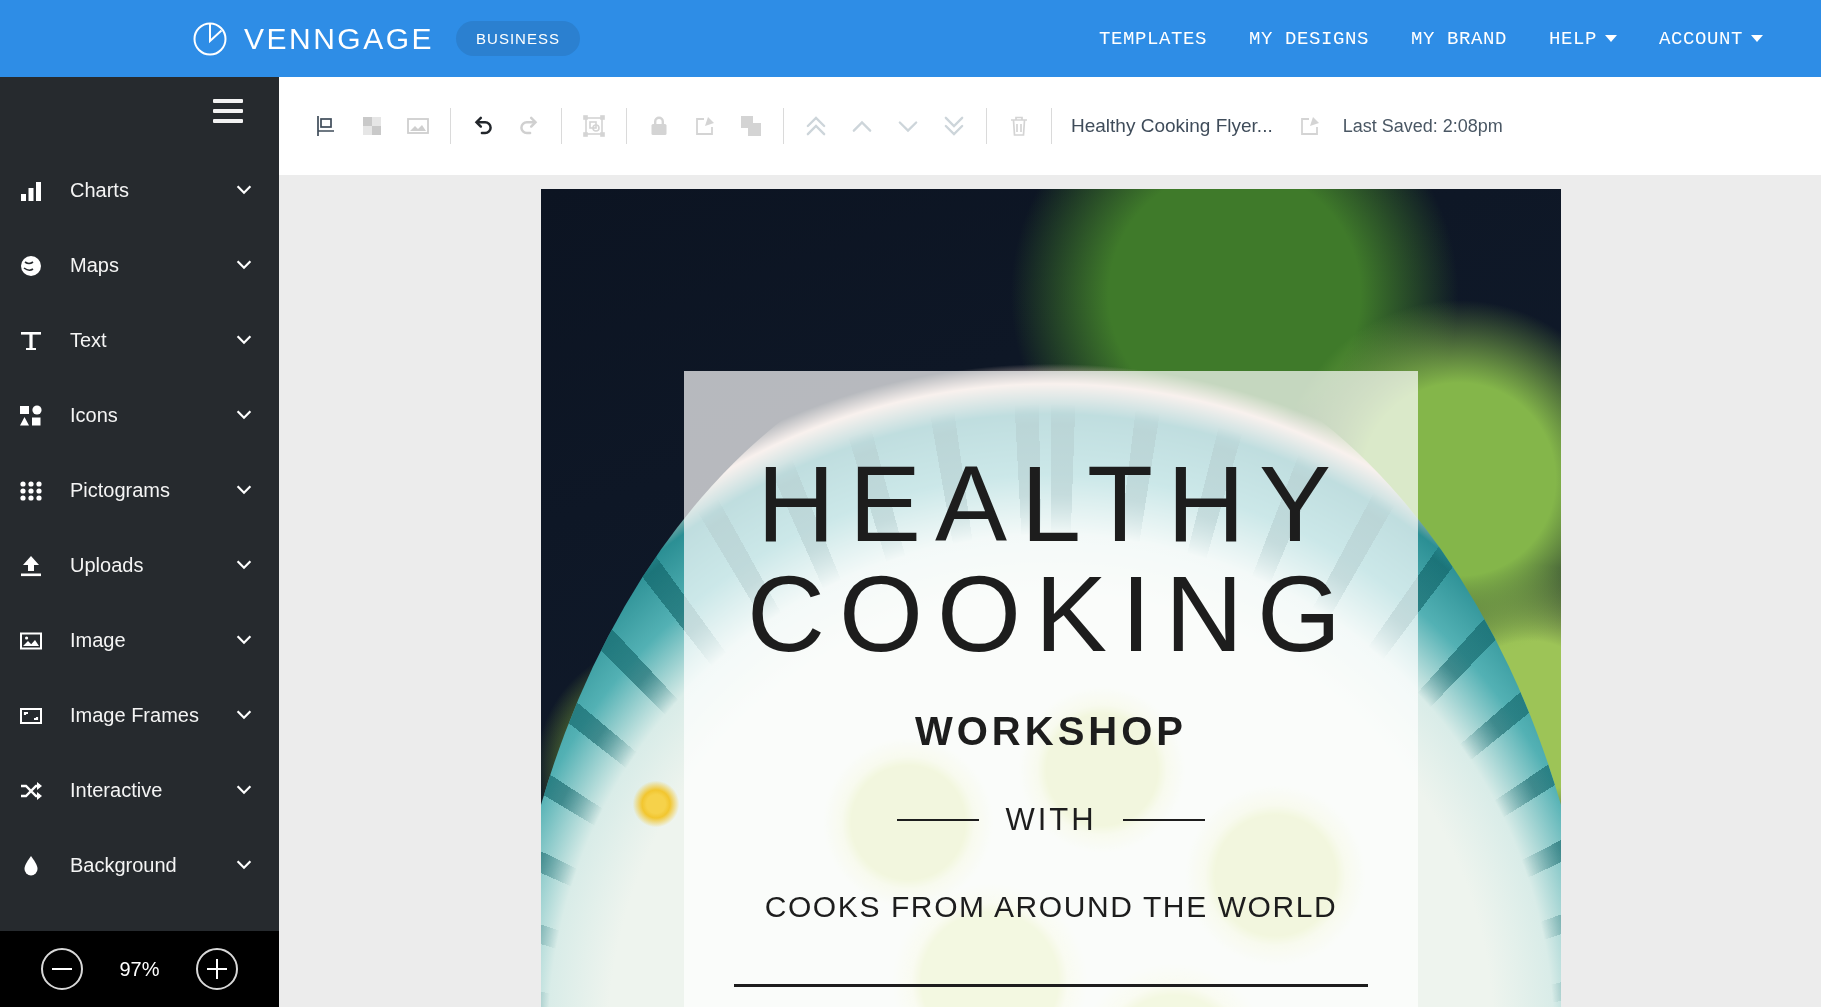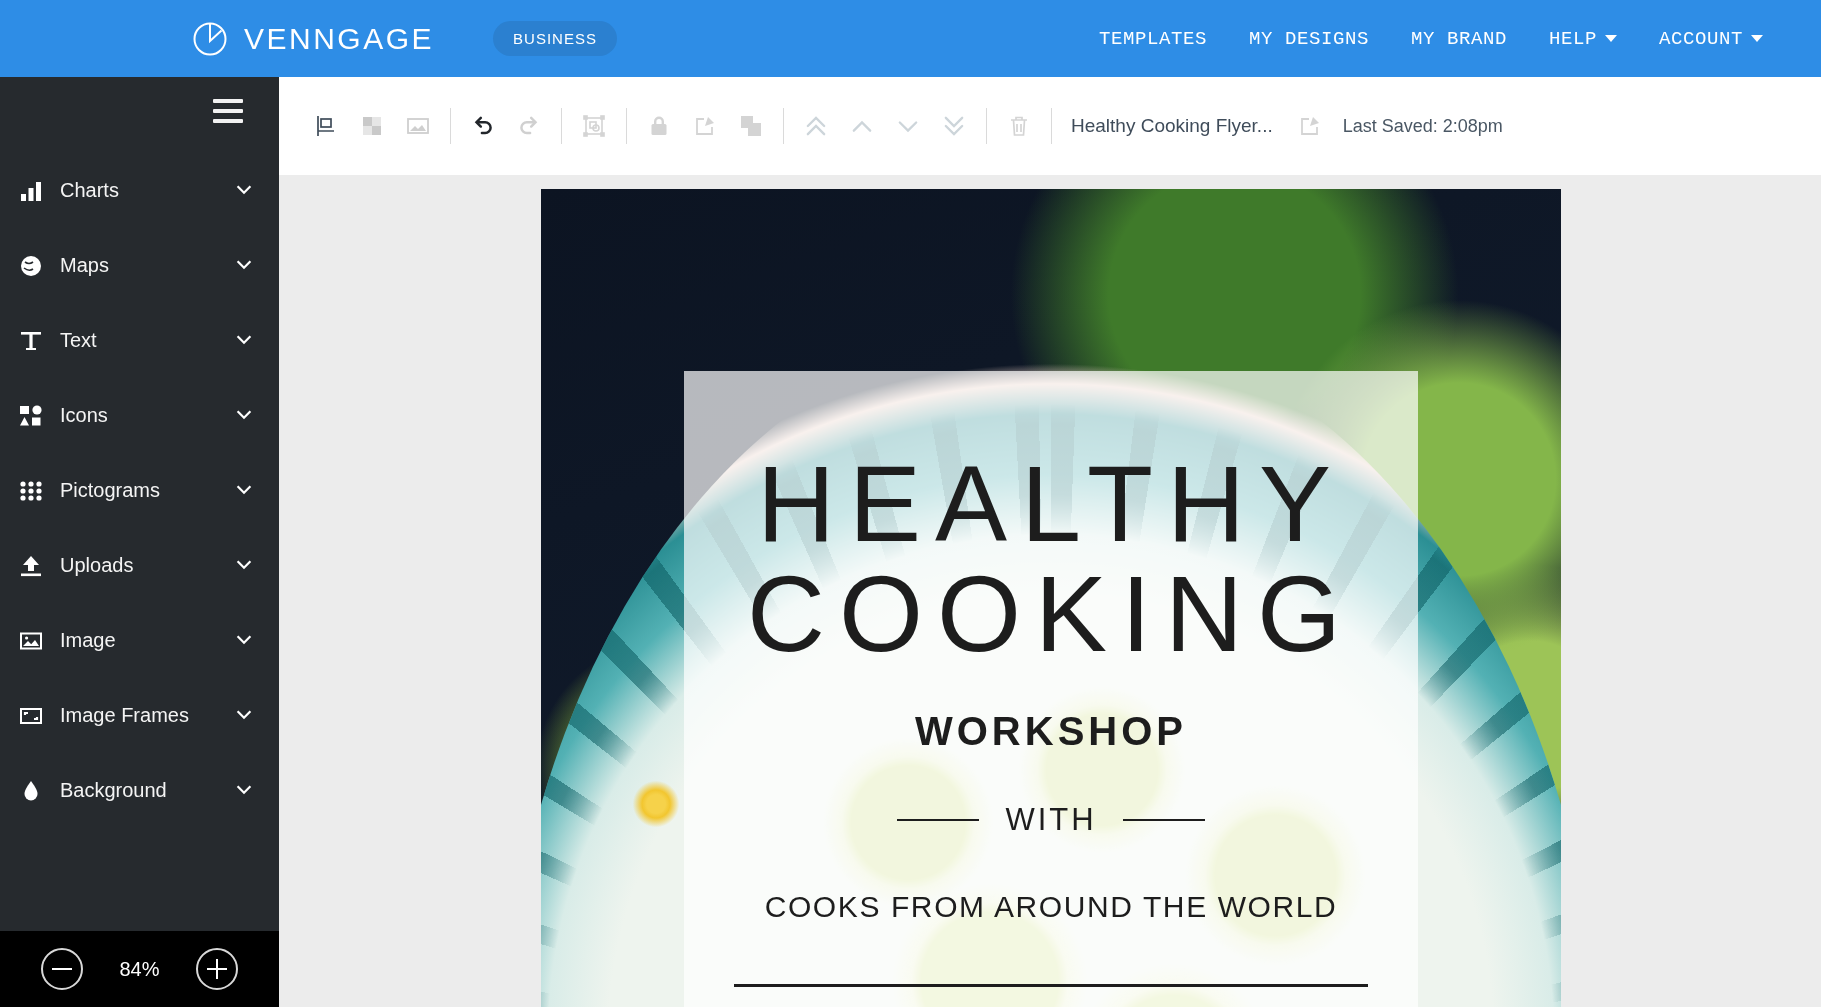--- a/index.html
+++ b/index.html
@@ -8,21 +8,21 @@
     overflow: hidden;
     font-family: "Liberation Sans", sans-serif;
     background: #ececec;
   }
 
   
   .topnav {
     position: absolute; top: 0; left: 0;
     width: 1821px; height: 77px;
     background: #2e8de6;
-    display: flex; align-items: center; gap: 37px;
+    display: flex; align-items: center;
   }
   .brand { display: flex; align-items: center; margin-left: 190px; }
   .brand-logo { width: 40px; height: 40px; }
   .brand-name {
     color: #ffffff; font-size: 30px; letter-spacing: 2.5px;
     margin-left: 14px; font-weight: 400;
   }
   .brand-badge {
     margin-left: 22px;
     background: #2b80d0;
@@ -66,21 +66,21 @@
   .side-list { position: absolute; top: 76px; left: 0; width: 100%; }
   .side-item {
     height: 75px; display: flex; align-items: center;
     padding: 0 24px 0 10px; cursor: pointer;
   }
   .side-ico {
     width: 42px; display: flex; align-items: center; justify-content: center;
     color: #ffffff; flex: 0 0 42px;
   }
   .side-label {
-    color: #f4f4f4; font-size: 20px; margin-left: 8px; flex: 1;
+    color: #f4f4f4; font-size: 20px; margin-left: 18px; flex: 1;
   }
   .side-chev { color: #ffffff; }
 
   .zoombar {
     position: absolute; top: 931px; left: 0;
     width: 279px; height: 76px;
     background: #000000;
     display: flex; align-items: center; justify-content: center;
     gap: 36px;
   }
@@ -384,20 +384,35 @@
         </svg>
       </span>
       <span class="side-label">Image Frames</span>
       <span class="side-chev">
         <svg width="22" height="22" viewBox="0 0 24 24" fill="none" stroke="#fff" stroke-width="2.4">
             <path d="M5 9l7 7 7-7"></path>
           </svg>
       </span>
     </div>
 
+    <div class="side-item">
+      <span class="side-ico">
+        <svg width="24" height="24" viewBox="0 0 24 24" fill="none" stroke="#fff" stroke-width="2.4">
+          <path d="M2 7h5l10 10h4 M2 17h5l10-10h4"></path>
+          <polygon points="18,3 23,7 18,11" fill="#fff" stroke="none"></polygon>
+          <polygon points="18,13 23,17 18,21" fill="#fff" stroke="none"></polygon>
+        </svg>
+      </span>
+      <span class="side-label">Interactive</span>
+      <span class="side-chev">
+        <svg width="22" height="22" viewBox="0 0 24 24" fill="none" stroke="#fff" stroke-width="2.4">
+            <path d="M5 9l7 7 7-7"></path>
+          </svg>
+      </span>
+    </div>
 
     <div class="side-item">
       <span class="side-ico">
         <svg width="24" height="24" viewBox="0 0 24 24" fill="#fff">
           <path d="M12 2 C7 9 5.5 12 5.5 15 a6.5 6.5 0 0 0 13 0 C18.5 12 17 9 12 2z"></path>
         </svg>
       </span>
       <span class="side-label">Background</span>
       <span class="side-chev">
         <svg width="22" height="22" viewBox="0 0 24 24" fill="none" stroke="#fff" stroke-width="2.4">
@@ -406,21 +421,21 @@
       </span>
     </div>
 
   </div>
 </div>
 
 <div class="zoombar">
   <div class="zbtn">
     <i></i>
   </div>
-  <div class="zlevel">84%</div>
+  <div class="zlevel">97%</div>
   <div class="zbtn plus">
     <i></i>
   </div>
 </div>
 
 <div class="toolbar">
 
   <div class="tb-group">
     <div class="tb-btn">
       <svg width="24" height="24" viewBox="0 0 24 24" fill="none" stroke="#3f4c5a" stroke-width="1.7">

